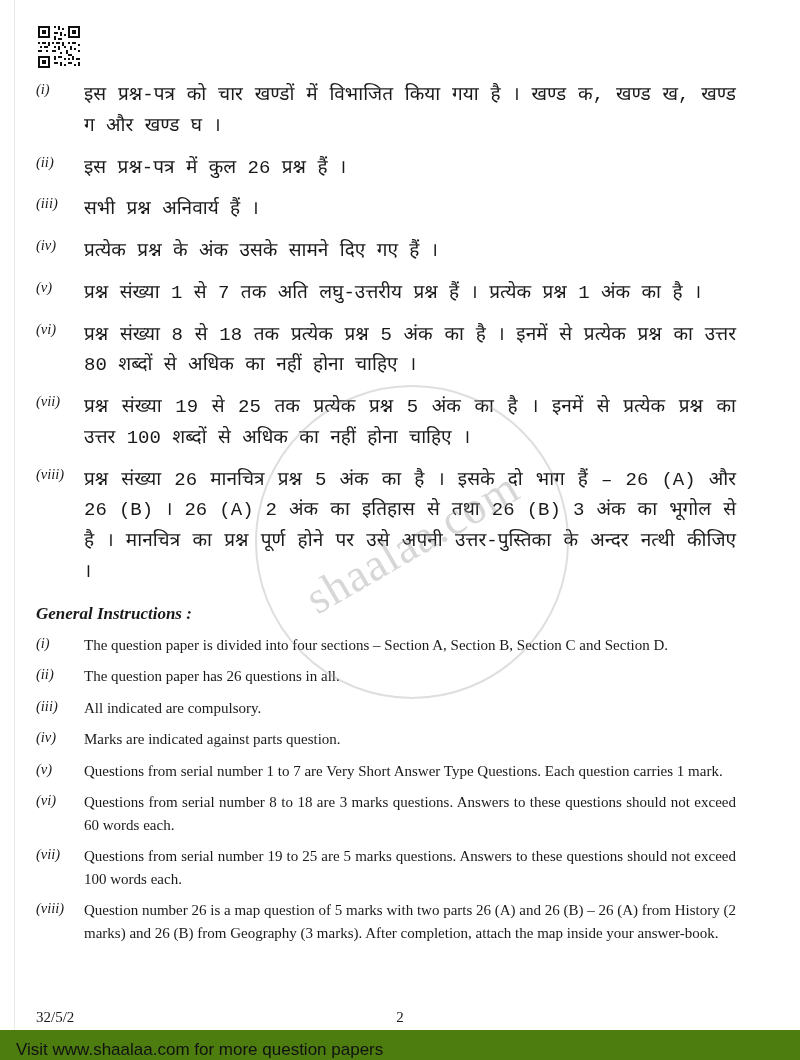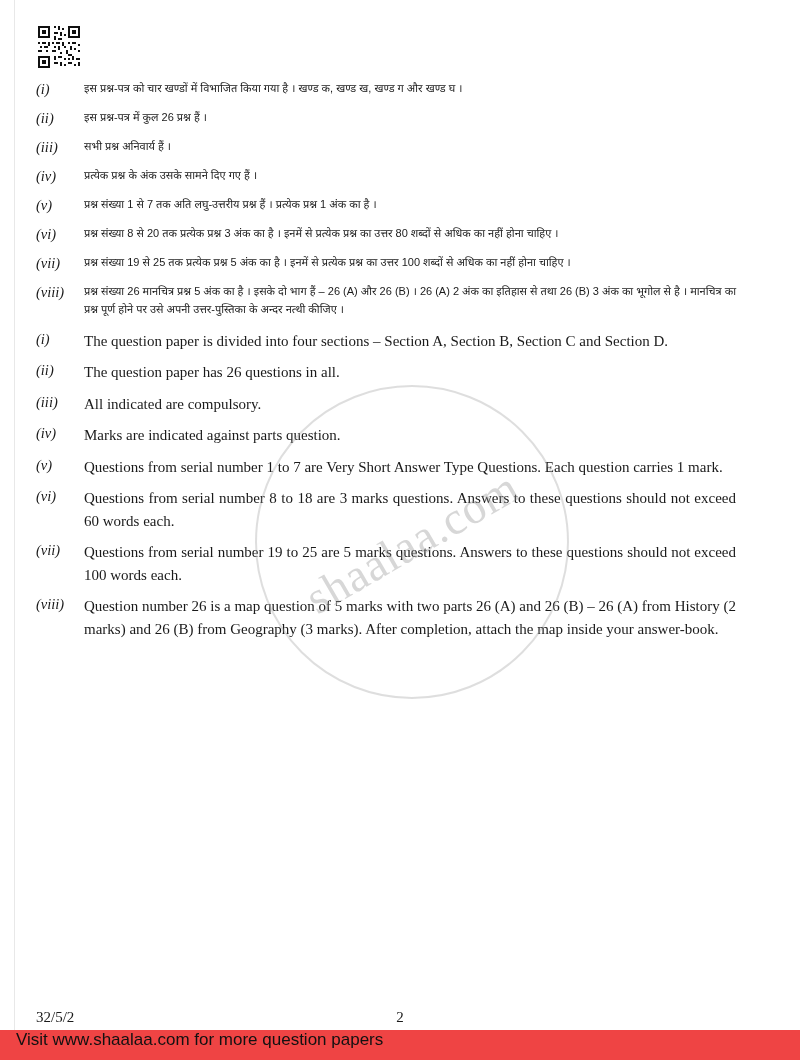--- a/index.html
+++ b/index.html
@@ -104,22 +104,22 @@
   }
   .item .txt {
     flex: 1;
     font-size: 15px;
     line-height: 1.55;
     text-align: justify;
   }
 
   
   .hi .item .txt {
-    font-family: Liberation Sans, sans-serif;
-    font-size: 11px;
+    font-family: Liberation Mono, monospace;
+    font-size: 19px;
     line-height: 1.62;
   }
   .hi .item .num {
     font-family: "Liberation Serif", serif;
   }
   .hi .heading-hi {
     font-family: "Liberation Sans", sans-serif;
   }
 
   
@@ -150,23 +150,23 @@
     text-align: center;
     font-size: 15px;
   }
 
   .banner {
     position: absolute;
     left: 0;
     right: 0;
     bottom: 0;
     height: 30px;
-    background: #ef4444;
+    background: #4d7c0f;
     display: flex;
-    align-items: flex-start;
+    align-items: flex-end;
     padding-left: 16px;
     font-family: "Liberation Sans", sans-serif;
     font-size: 17px;
     color: #111;
     z-index: 5;
   }
   .banner .hl { }
 </style>
 </head>
 <body>
@@ -258,33 +258,34 @@
       <div class="item">
         <div class="num">(iv)</div>
         <div class="txt">प्रत्येक प्रश्न के अंक उसके सामने दिए गए हैं ।</div>
       </div>
       <div class="item">
         <div class="num">(v)</div>
         <div class="txt">प्रश्न संख्या 1 से 7 तक अति लघु-उत्तरीय प्रश्न हैं । प्रत्येक प्रश्न 1 अंक का है ।</div>
       </div>
       <div class="item">
         <div class="num">(vi)</div>
-        <div class="txt">प्रश्न संख्या 8 से 20 तक प्रत्येक प्रश्न 3 अंक का है । इनमें से प्रत्येक प्रश्न का उत्तर 80 शब्दों से अधिक का नहीं होना चाहिए ।</div>
+        <div class="txt">प्रश्न संख्या 8 से 18 तक प्रत्येक प्रश्न 5 अंक का है । इनमें से प्रत्येक प्रश्न का उत्तर 80 शब्दों से अधिक का नहीं होना चाहिए ।</div>
       </div>
       <div class="item">
         <div class="num">(vii)</div>
         <div class="txt">प्रश्न संख्या 19 से 25 तक प्रत्येक प्रश्न 5 अंक का है । इनमें से प्रत्येक प्रश्न का उत्तर 100 शब्दों से अधिक का नहीं होना चाहिए ।</div>
       </div>
       <div class="item">
         <div class="num">(viii)</div>
         <div class="txt">प्रश्न संख्या 26 मानचित्र प्रश्न 5 अंक का है । इसके दो भाग हैं – 26 (A) और 26 (B) । 26 (A) 2 अंक का इतिहास से तथा 26 (B) 3 अंक का भूगोल से है । मानचित्र का प्रश्न पूर्ण होने पर उसे अपनी उत्तर-पुस्तिका के अन्दर नत्थी कीजिए ।</div>
       </div>
     </div>
 
     <div class="en">
+      <div class="heading-en">General Instructions :</div>
 
       <div class="item">
         <div class="num">(i)</div>
         <div class="txt">The question paper is divided into four sections – Section A, Section B, Section C and Section D.</div>
       </div>
       <div class="item">
         <div class="num">(ii)</div>
         <div class="txt">The question paper has 26 questions in all.</div>
       </div>
       <div class="item">

